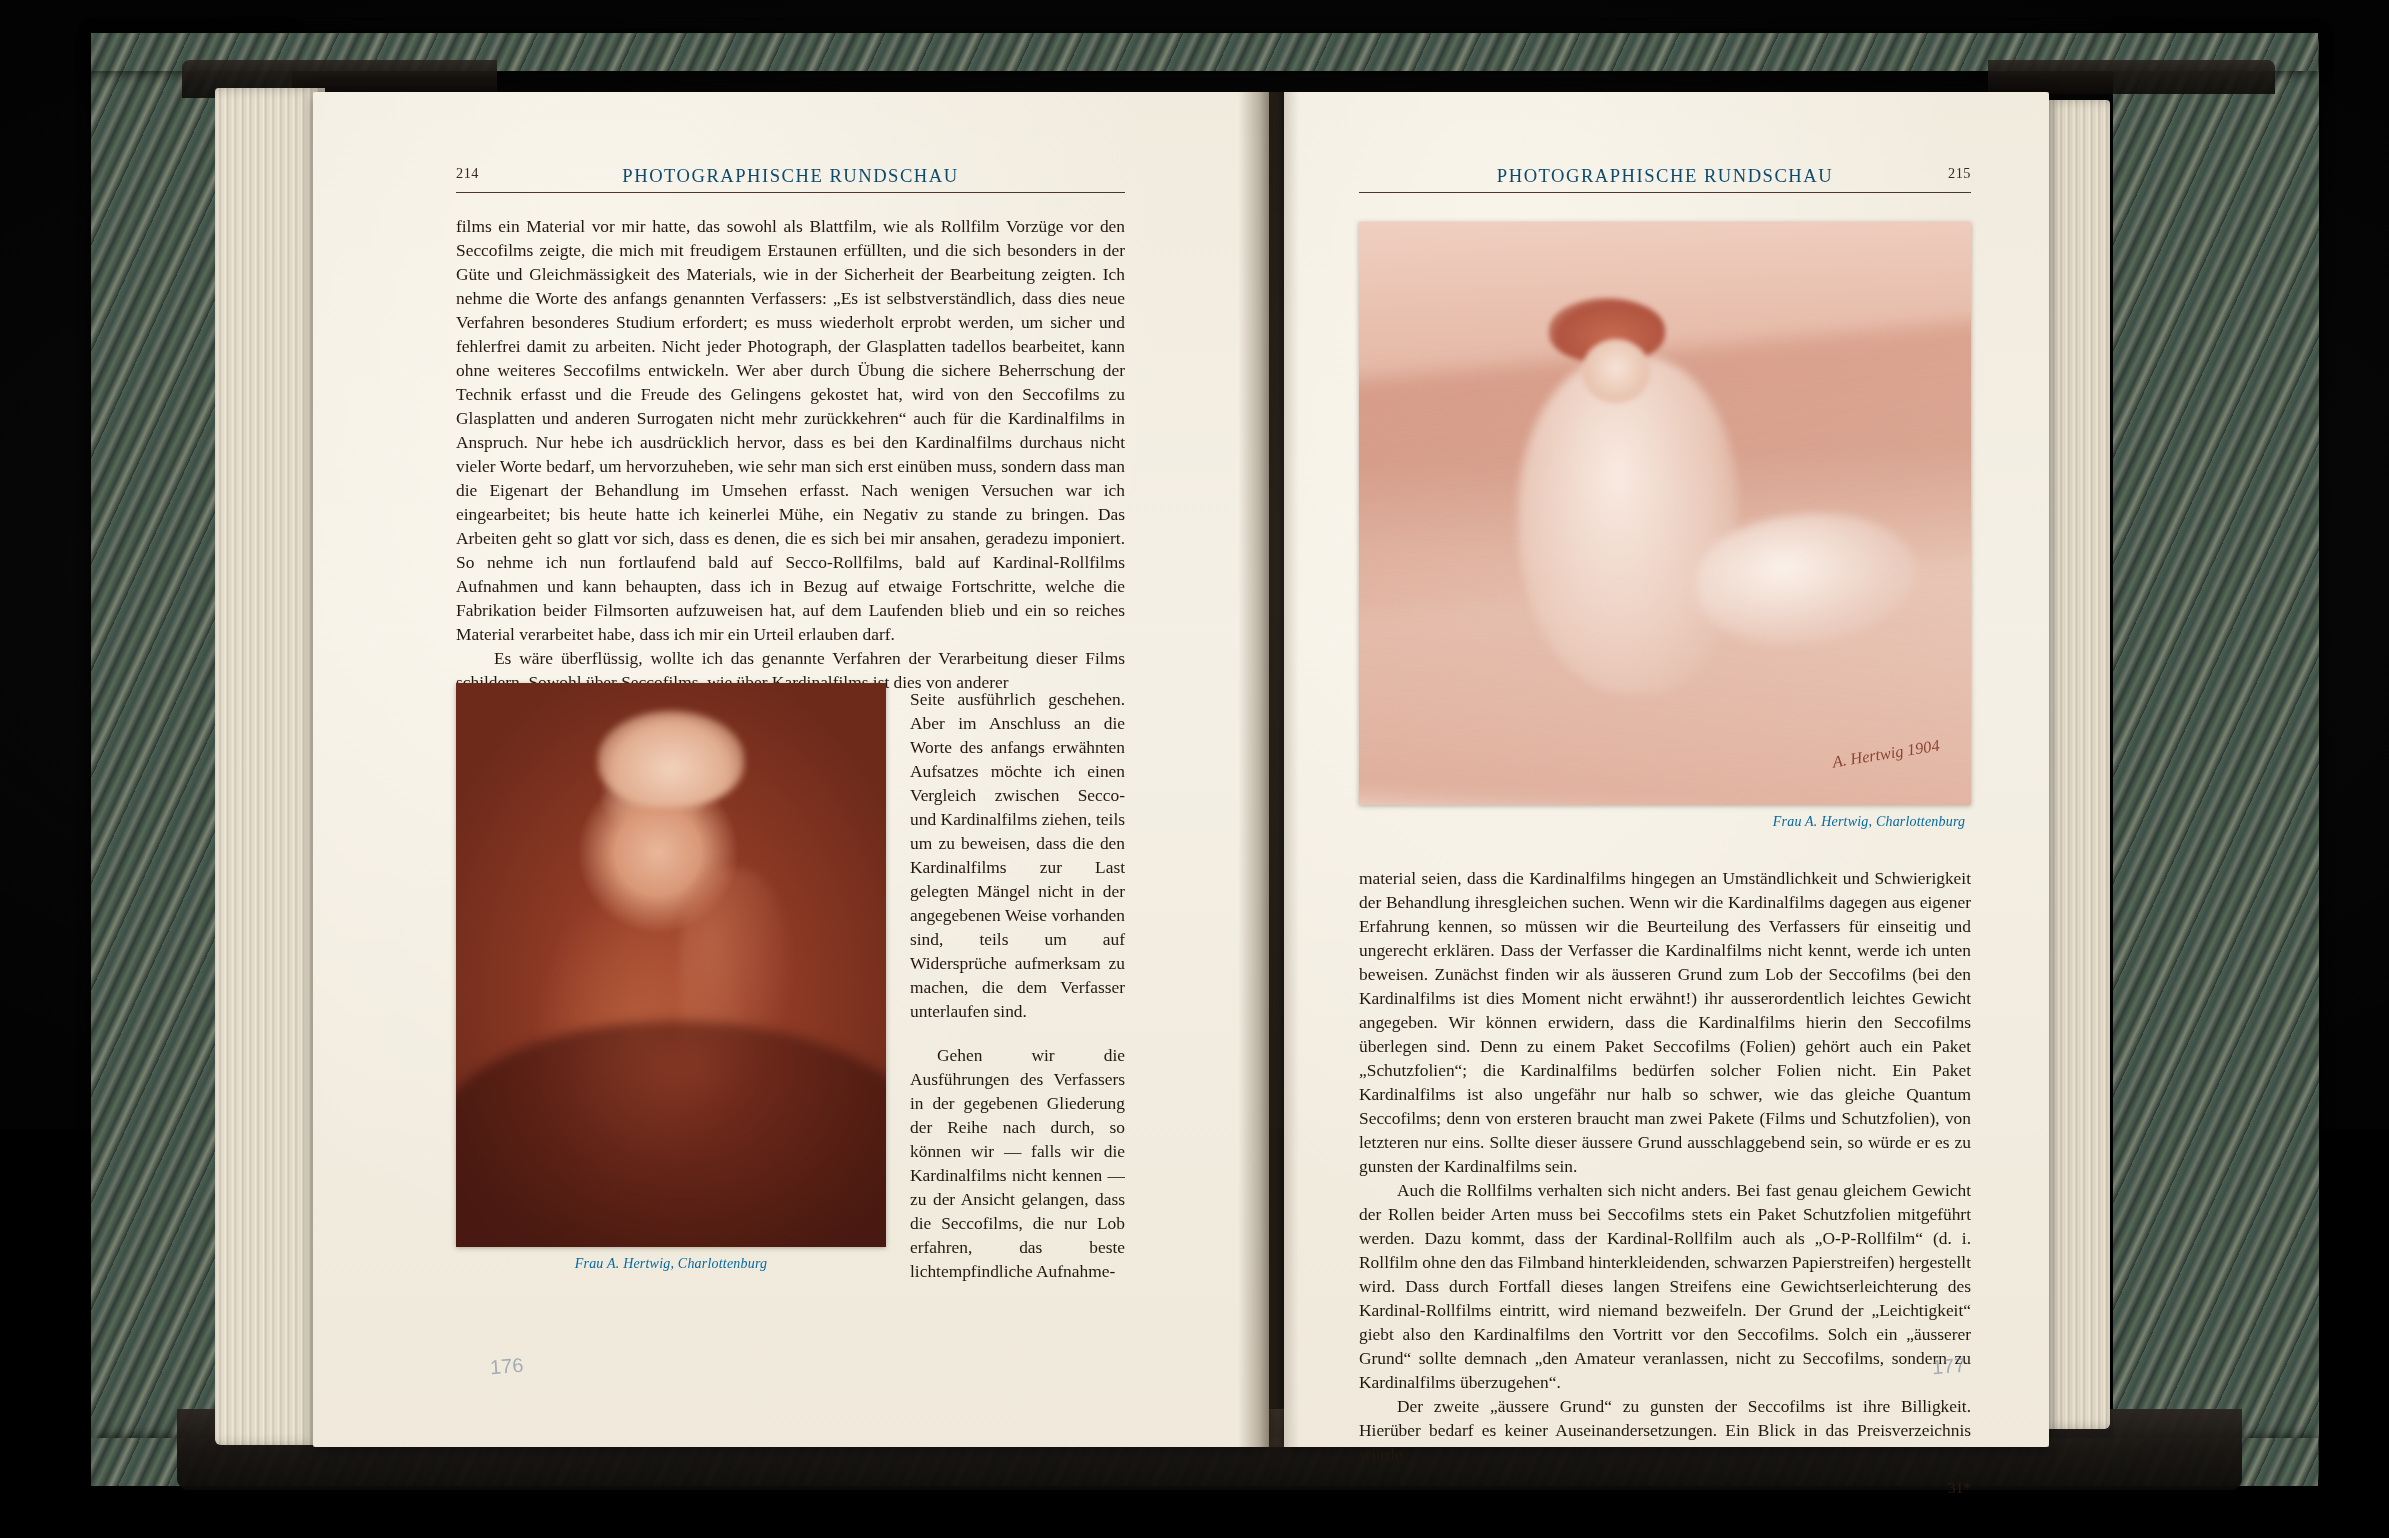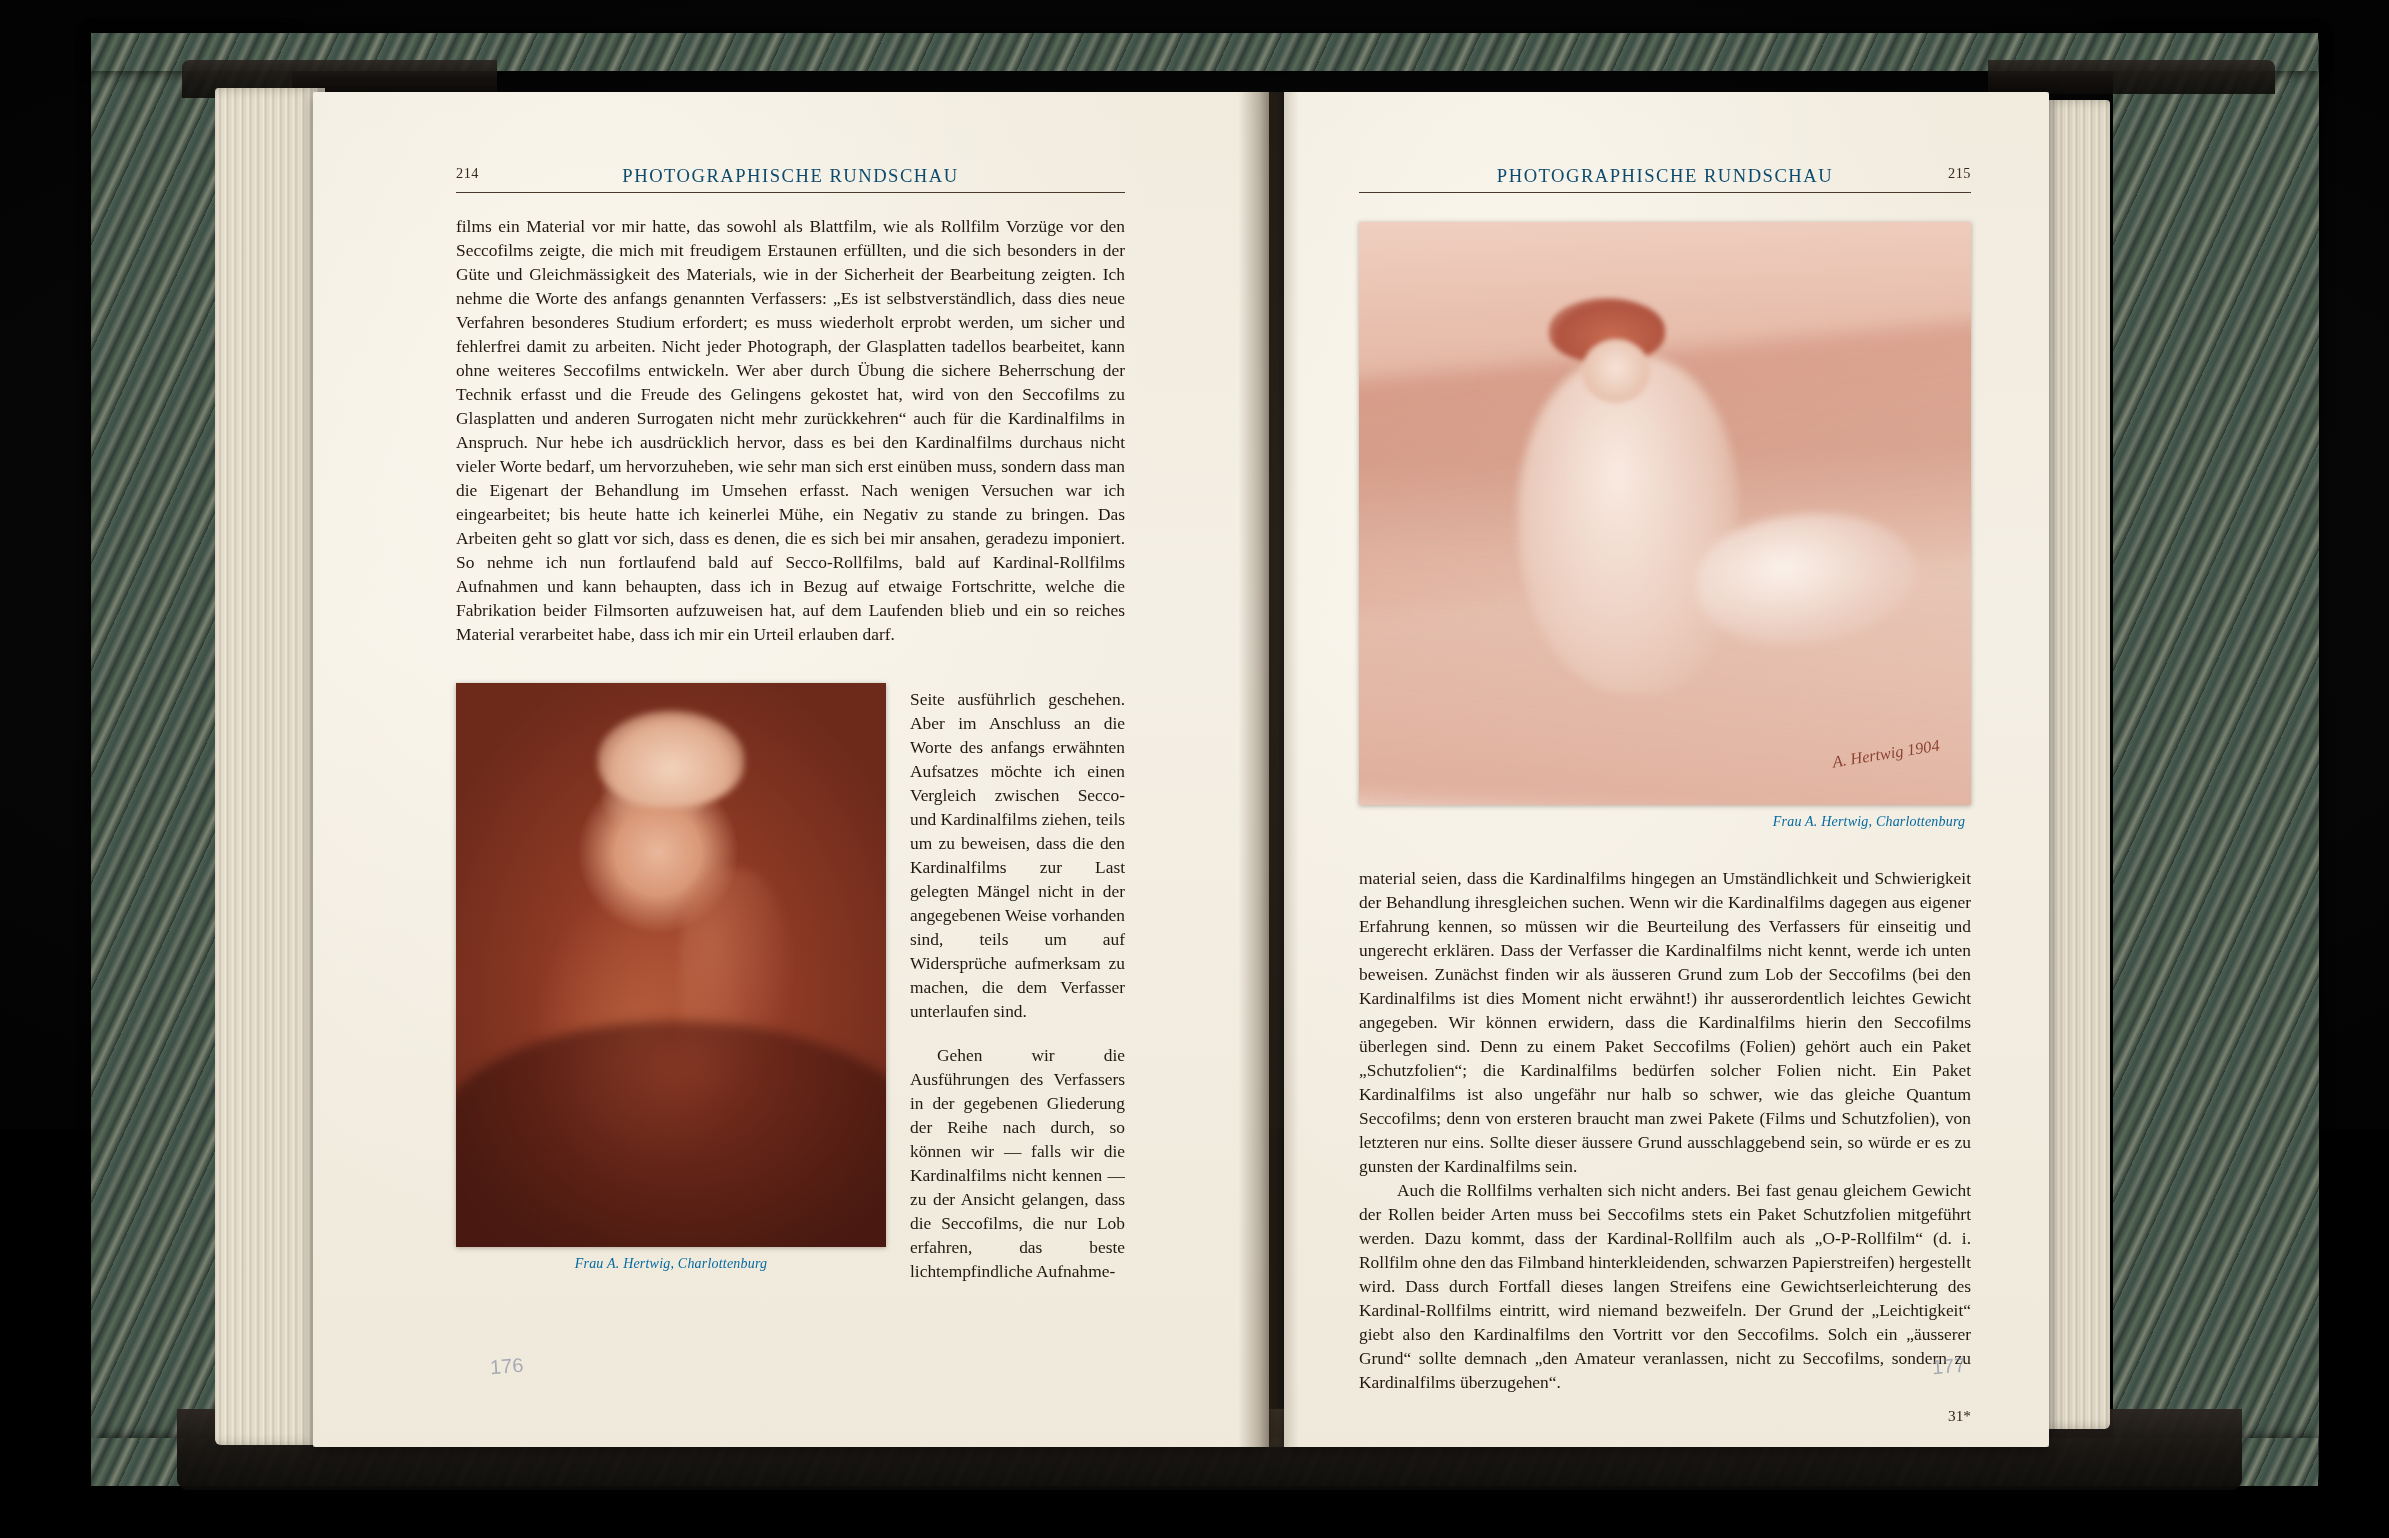--- a/index.html
+++ b/index.html
@@ -385,20 +385,21 @@
       <div class="running-head content" id="lp-head">
         <div class="rh-inner">
           <span class="rh-folio" style="left:0;">214</span>
           <span class="rh-title">PHOTOGRAPHISCHE RUNDSCHAU</span>
         </div>
         <div class="rh-rule"></div>
       </div>
 
       <div class="content bodytext" id="lp-col-full">
         <p>films ein Material vor mir hatte, das sowohl als Blattfilm, wie als Rollfilm Vorzüge vor den Seccofilms zeigte, die mich mit freudigem Erstaunen erfüllten, und die sich besonders in der Güte und Gleichmässigkeit des Materials, wie in der Sicherheit der Bearbeitung zeigten. Ich nehme die Worte des anfangs genannten Verfassers: „Es ist selbstverständlich, dass dies neue Verfahren besonderes Studium erfordert; es muss wiederholt erprobt werden, um sicher und fehlerfrei damit zu arbeiten. Nicht jeder Photograph, der Glasplatten tadellos bearbeitet, kann ohne weiteres Seccofilms entwickeln. Wer aber durch Übung die sichere Beherrschung der Technik erfasst und die Freude des Gelingens gekostet hat, wird von den Seccofilms zu Glasplatten und anderen Surrogaten nicht mehr zurückkehren“ auch für die Kardinalfilms in Anspruch. Nur hebe ich ausdrücklich hervor, dass es bei den Kardinalfilms durchaus nicht vieler Worte bedarf, um hervorzuheben, wie sehr man sich erst einüben muss, sondern dass man die Eigenart der Behandlung im Umsehen erfasst. Nach wenigen Versuchen war ich eingearbeitet; bis heute hatte ich keinerlei Mühe, ein Negativ zu stande zu bringen. Das Arbeiten geht so glatt vor sich, dass es denen, die es sich bei mir ansahen, geradezu imponiert. So nehme ich nun fortlaufend bald auf Secco-Rollfilms, bald auf Kardinal-Rollfilms Aufnahmen und kann behaupten, dass ich in Bezug auf etwaige Fortschritte, welche die Fabrikation beider Filmsorten aufzuweisen hat, auf dem Laufenden blieb und ein so reiches Material verarbeitet habe, dass ich mir ein Urteil erlauben darf.</p>
+        <p class="ind">Es wäre überflüssig, wollte ich das genannte Verfahren der Verarbeitung dieser Films schildern. Sowohl über Seccofilms, wie über Kardinalfilms ist dies von anderer</p>
       </div>
 
       <div id="lp-figure">
         <div class="plate" id="plate-left">
           <div class="hat"></div>
           <div class="hair"></div>
           <div class="fur"></div>
         </div>
         <div class="caption">Frau A. Hertwig, Charlottenburg</div>
       </div>
@@ -431,20 +432,21 @@
           <div class="beret"></div>
           <div class="face"></div>
           <div class="sign">A. Hertwig 1904</div>
         </div>
         <div class="caption">Frau A. Hertwig, Charlottenburg</div>
       </div>
 
       <div class="content bodytext" id="rp-col">
         <p>material seien, dass die Kardinalfilms hingegen an Umständlichkeit und Schwierigkeit der Behandlung ihresgleichen suchen. Wenn wir die Kardinalfilms dagegen aus eigener Erfahrung kennen, so müssen wir die Beurteilung des Verfassers für einseitig und ungerecht erklären. Dass der Verfasser die Kardinalfilms nicht kennt, werde ich unten beweisen. Zunächst finden wir als äusseren Grund zum Lob der Seccofilms (bei den Kardinalfilms ist dies Moment nicht erwähnt!) ihr ausserordentlich leichtes Gewicht angegeben. Wir können erwidern, dass die Kardinalfilms hierin den Seccofilms überlegen sind. Denn zu einem Paket Seccofilms (Folien) gehört auch ein Paket „Schutzfolien“; die Kardinalfilms bedürfen solcher Folien nicht. Ein Paket Kardinalfilms ist also ungefähr nur halb so schwer, wie das gleiche Quantum Seccofilms; denn von ersteren braucht man zwei Pakete (Films und Schutzfolien), von letzteren nur eins. Sollte dieser äussere Grund ausschlaggebend sein, so würde er es zu gunsten der Kardinalfilms sein.</p>
         <p class="ind">Auch die Rollfilms verhalten sich nicht anders. Bei fast genau gleichem Gewicht der Rollen beider Arten muss bei Seccofilms stets ein Paket Schutzfolien mitgeführt werden. Dazu kommt, dass der Kardinal-Rollfilm auch als „O-P-Rollfilm“ (d. i. Rollfilm ohne den das Filmband hinterkleidenden, schwarzen Papierstreifen) hergestellt wird. Dass durch Fortfall dieses langen Streifens eine Gewichtserleichterung des Kardinal-Rollfilms eintritt, wird niemand bezweifeln. Der Grund der „Leichtigkeit“ giebt also den Kardinalfilms den Vortritt vor den Seccofilms. Solch ein „äusserer Grund“ sollte demnach „den Amateur veranlassen, nicht zu Seccofilms, sondern zu Kardinalfilms überzugehen“.</p>
+        <p class="ind">Der zweite „äussere Grund“ zu gunsten der Seccofilms ist ihre Billigkeit. Hierüber bedarf es keiner Auseinandersetzungen. Ein Blick in das Preisverzeichnis würde</p>
         <div class="col-end-mark">31*</div>
       </div>
 
       <div class="pencil" id="pencil-right">177</div>
     </div>
 
     <div id="gutter"></div>
   </div>
 </div>
 

